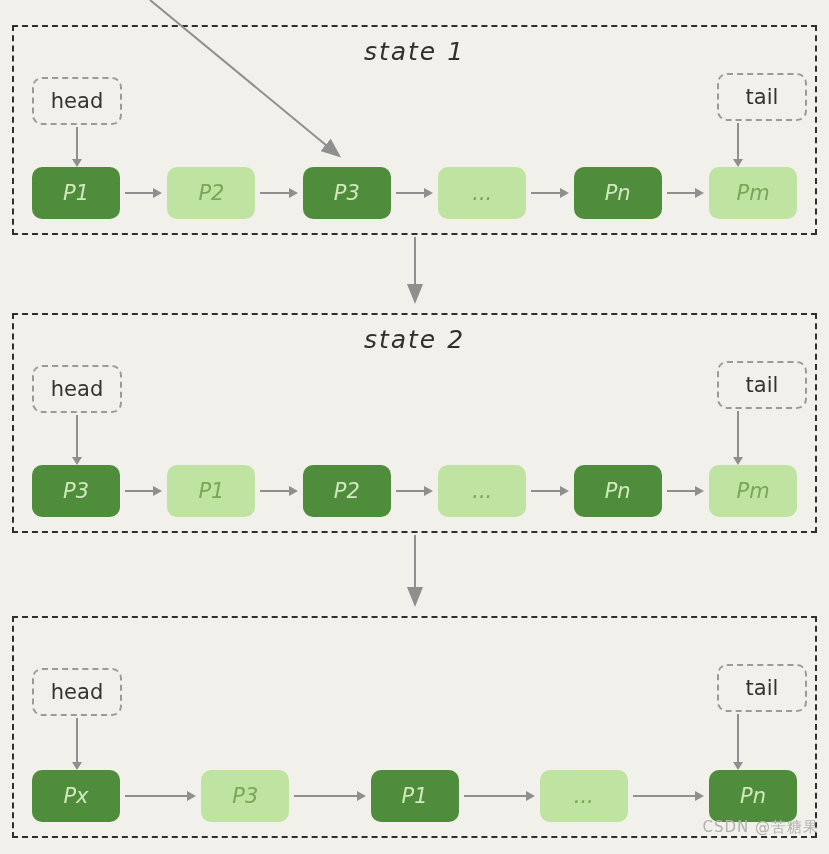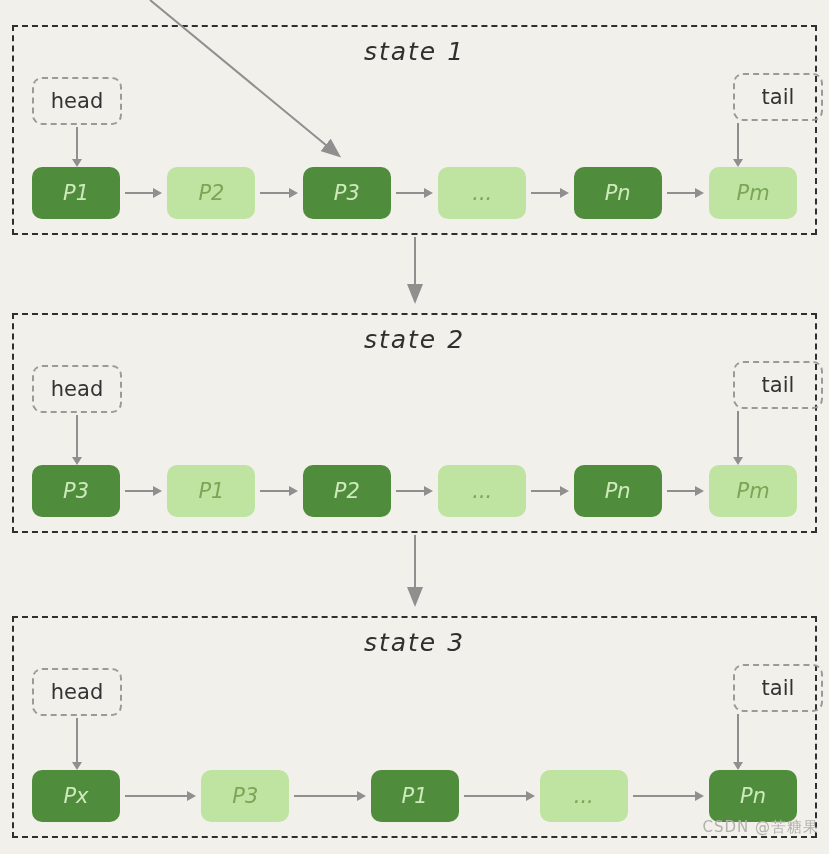--- a/index.html
+++ b/index.html
@@ -43,21 +43,21 @@
   .tag {
     position: absolute;
     width: 90px; height: 48px;
     border: 2px dashed #9a9a9a;
     border-radius: 10px;
     display: flex; align-items: center; justify-content: center;
     font-size: 21px;
     color: #333;
   }
   .head-tag { left: 18px;  top: 50px; }
-  .tail-tag { left: 719px; top: 46px; }
+  .tail-tag { left: 703px; top: 46px; }
 
   .v-arrow {
     position: absolute;
     width: 2px;
     background: #8f8f8f;
   }
   .v-arrow::after {
     content: "";
     position: absolute;
     bottom: -8px; left: -4px;
@@ -202,21 +202,20 @@
       <div class="node dark">Pn</div>
       <div class="h-arrow">
           <div class="shaft"></div>
           <div class="tip"></div>
         </div>
       <div class="node light">Pm</div>
     </div>
   </section>
 
   <section class="state-panel" id="panel3">
-    <div class="state-title">state 3</div>
     <div class="tag head-tag">head</div>
     <div class="tag tail-tag">tail</div>
     <div class="v-arrow head-arrow"></div>
     <div class="v-arrow tail-arrow"></div>
     <div class="node-row">
       <div class="node dark">Px</div>
       <div class="h-arrow">
           <div class="shaft"></div>
           <div class="tip"></div>
         </div>

